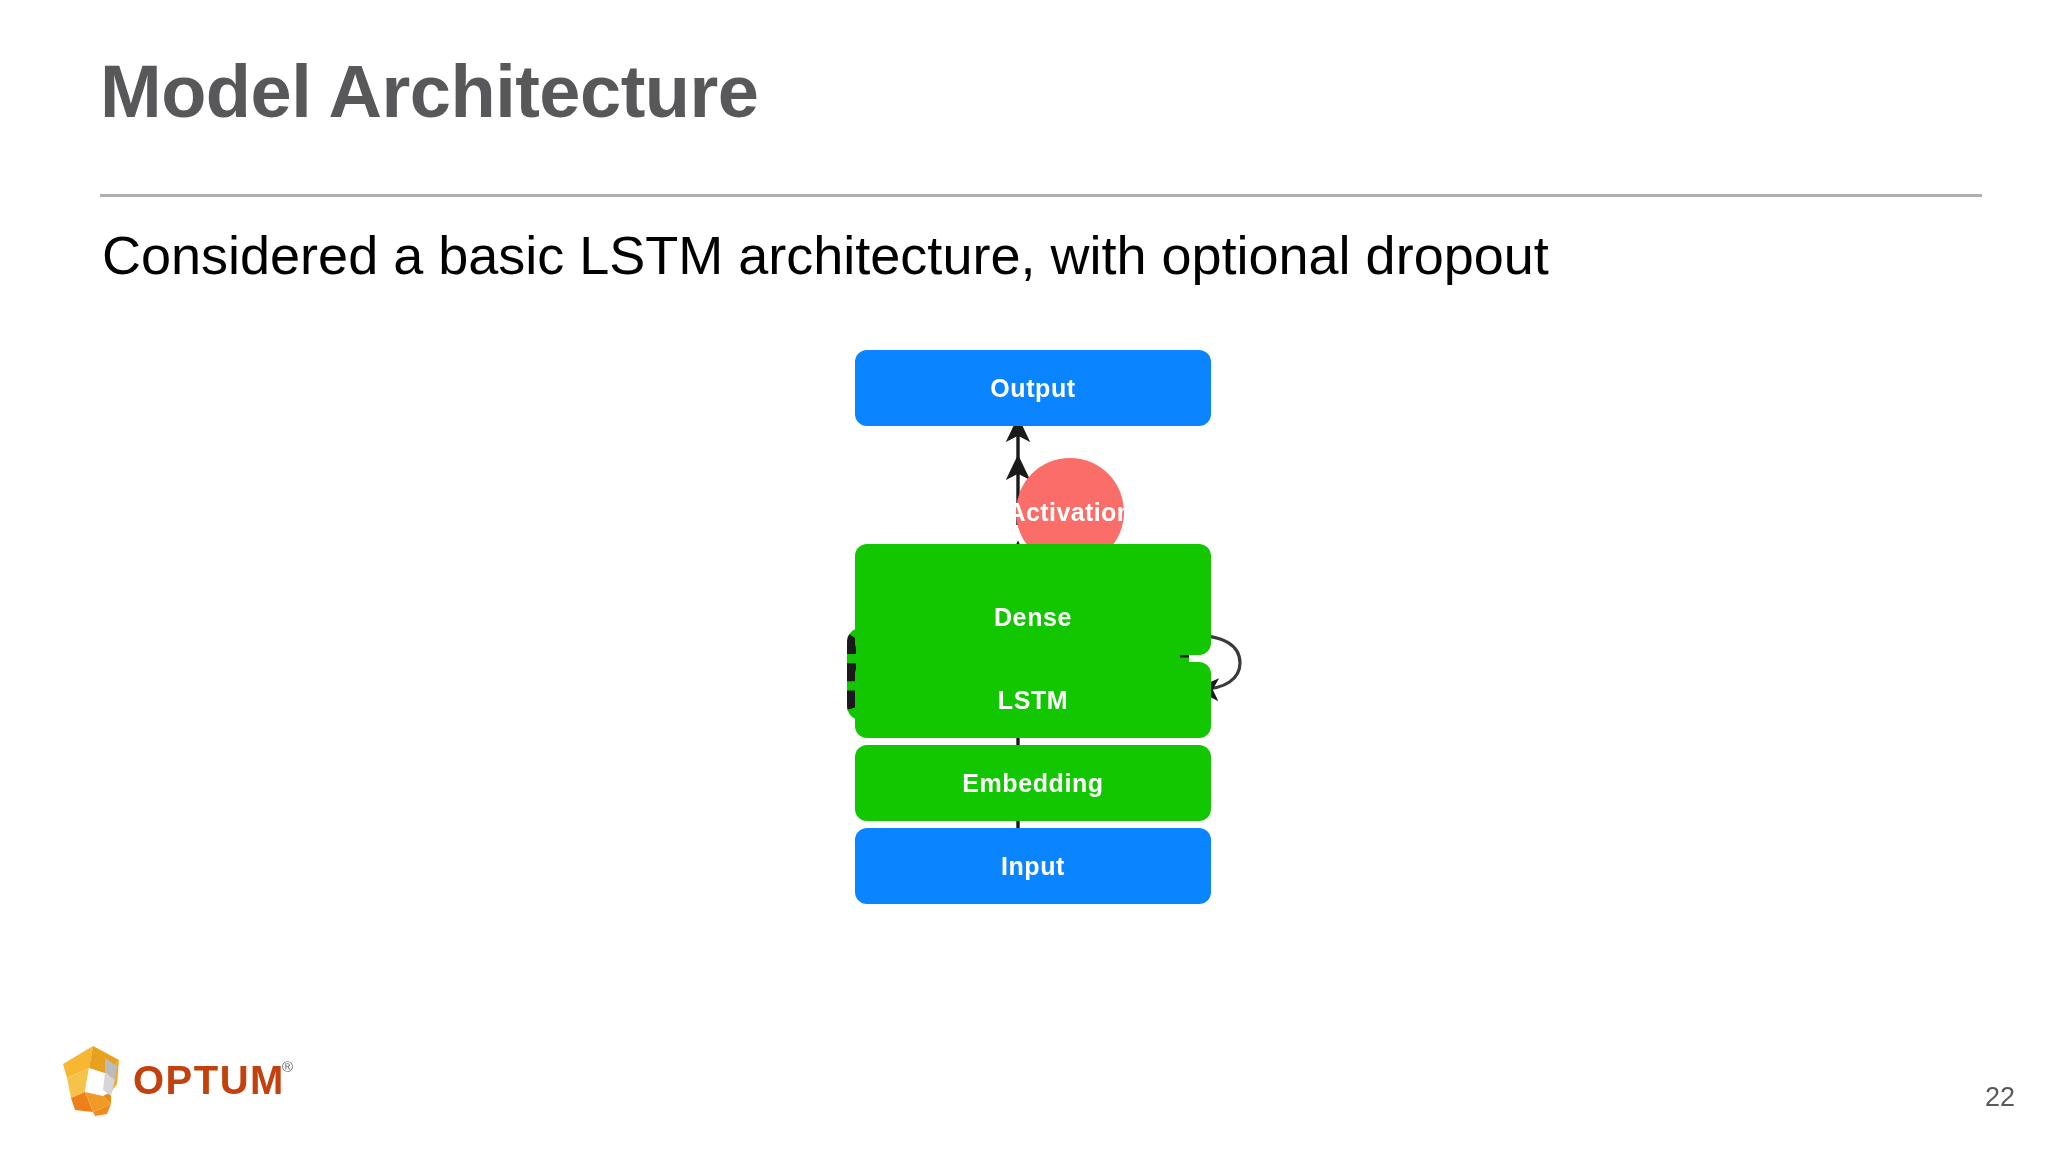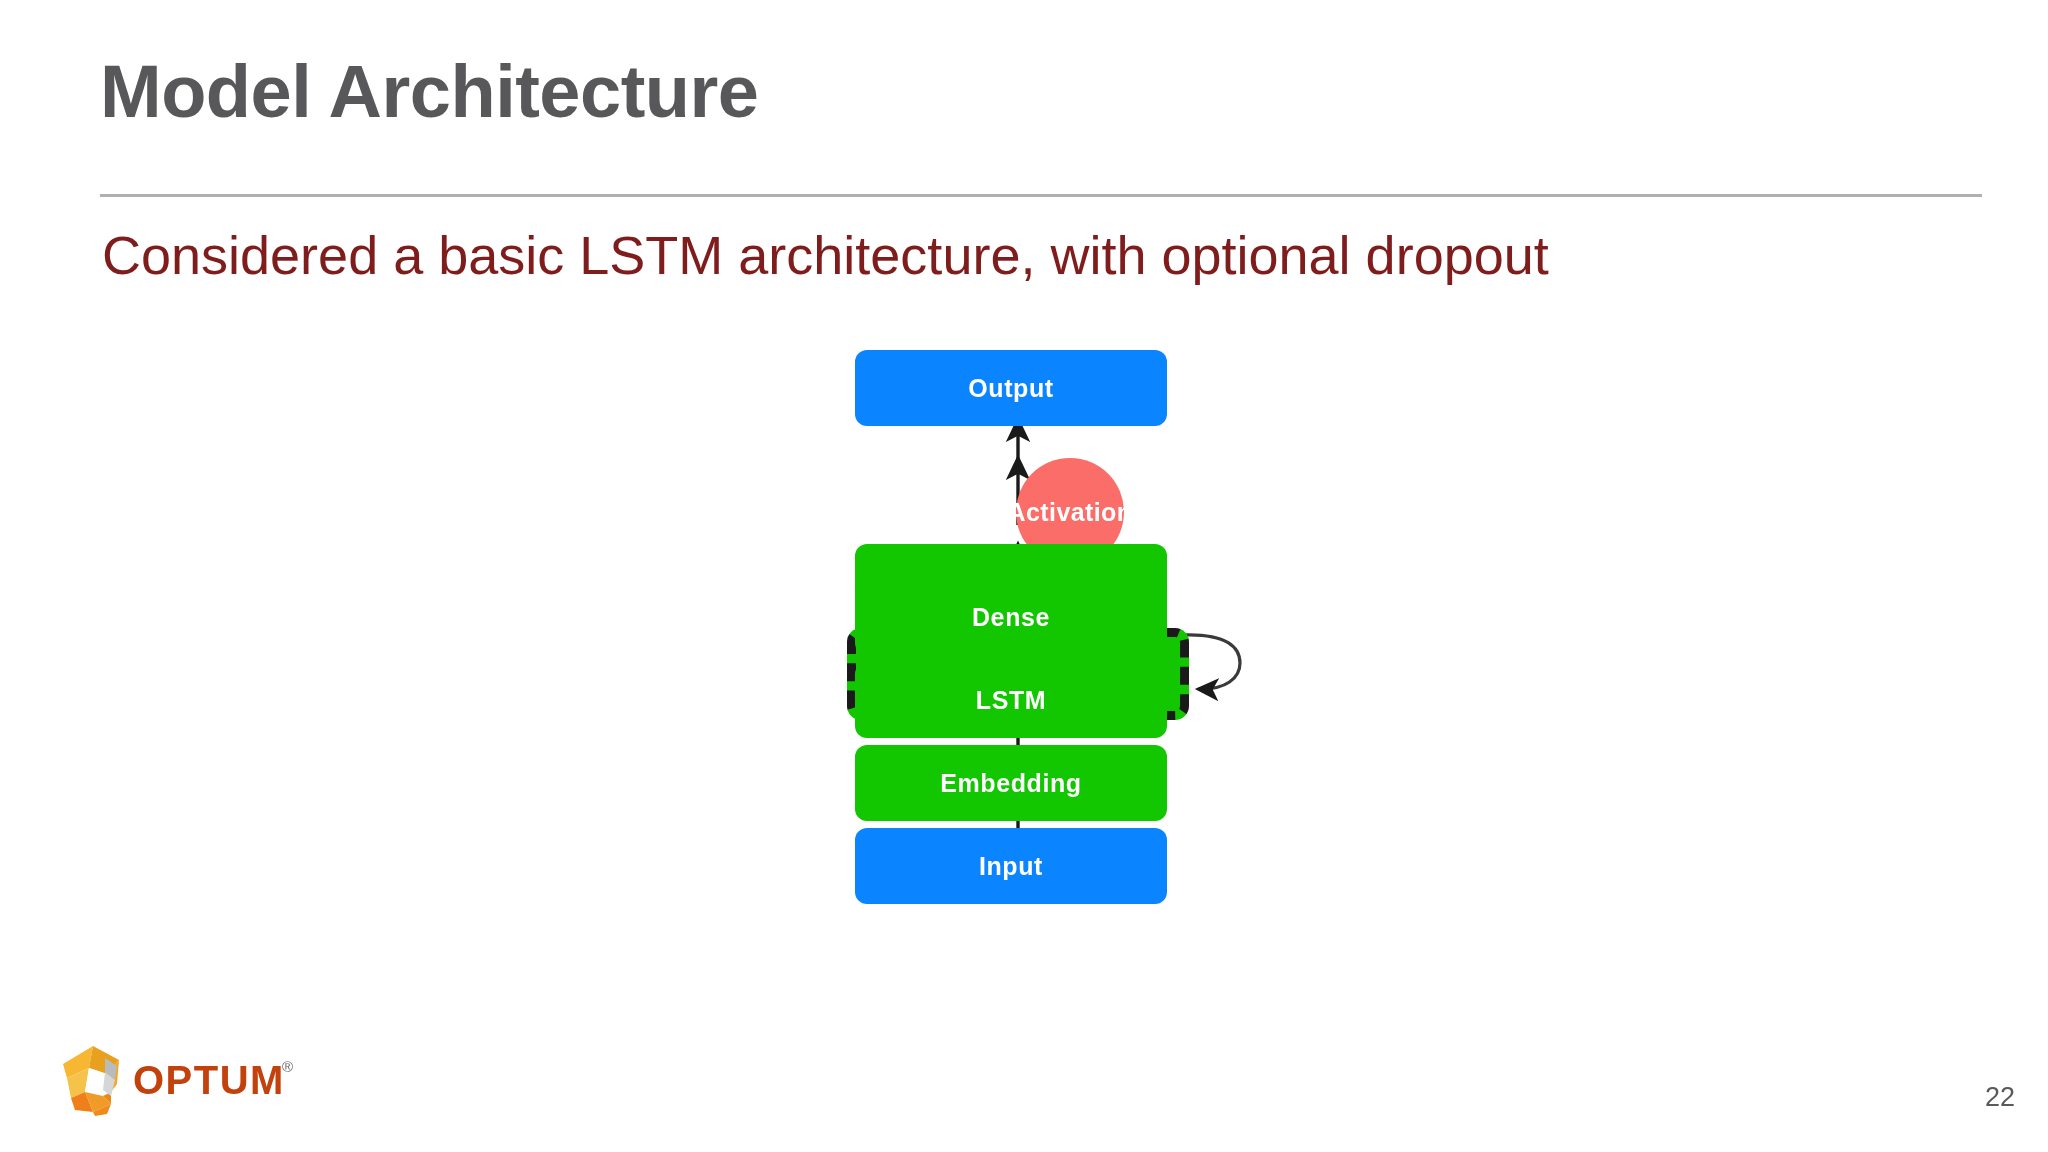--- a/index.html
+++ b/index.html
@@ -34,37 +34,37 @@
     width: 1882px;
     height: 3px;
     background: #b0b0b2;
   }
   #slide-subtitle {
     position: absolute;
     left: 102px;
     top: 228px;
     font-size: 54px;
     line-height: 1.0;
-    color: #7f1d1d;
+    color: #000000;
     font-weight: 400;
     white-space: nowrap;
   }
 
   
   #diagram {
     position: absolute;
     left: 0;
     top: 330px;
     width: 2048px;
     height: 822px;
   }
   .node {
     position: absolute;
     left: 855px;
-    width: 312px;
+    width: 356px;
     height: 76px;
     border-radius: 12px;
     display: flex;
     align-items: center;
     justify-content: center;
     color: #ffffff;
     font-size: 25px;
     font-weight: 600;
     letter-spacing: 0.6px;
     box-sizing: border-box;

